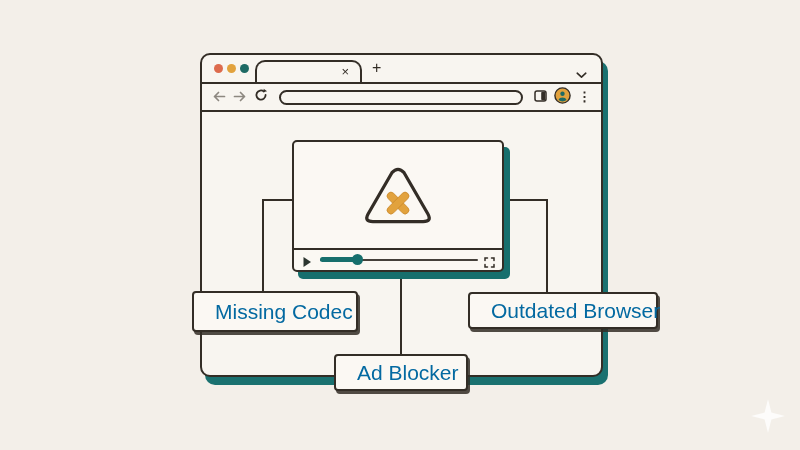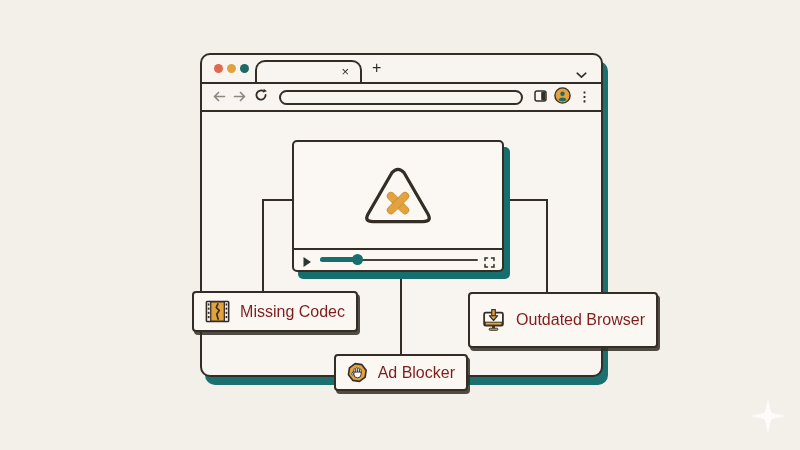--- a/index.html
+++ b/index.html
@@ -47,23 +47,23 @@
   .track{position:absolute;left:26px;right:24px;top:9px;height:2px;background:#45403a;border-radius:1px;}
   .trackfill{position:absolute;left:26px;top:7px;width:38px;height:5px;background:#176f6d;border-radius:3px;}
   .knob{position:absolute;left:58px;top:4px;width:11px;height:11px;border-radius:50%;background:#176f6d;}
   .fullscreen{position:absolute;right:7px;top:4px;}
   
   .callout{
     position:absolute;display:flex;align-items:center;gap:10px;
     background:#fbf8f3;border:2px solid #332d26;border-radius:4px;
     box-shadow:2px 3px 0 rgba(51,45,38,.85);padding:0 11px;box-sizing:border-box;z-index:4;
   }
-  .callout-text{font-size:16px;color:#7f1d1d;white-space:nowrap;}
+  .callout-text{font-size:21px;color:#0369a1;white-space:nowrap;}
   #callout-missing-codec{left:192px;top:291px;width:166px;height:41px;}
-  #callout-outdated-browser{left:468px;top:292px;width:190px;height:56px;}
+  #callout-outdated-browser{left:468px;top:292px;width:190px;height:37px;}
   #callout-ad-blocker{left:334px;top:354px;width:134px;height:37px;}
   
   .sparkle{
     position:absolute;left:751px;top:399px;width:34px;height:34px;background:#ffffff;
     opacity:.8;filter:blur(1px);z-index:0;
     clip-path:polygon(50% 0%,60% 40%,100% 50%,60% 60%,50% 100%,40% 60%,0% 50%,40% 40%);
   }
 </style>
 </head>
 <body>

